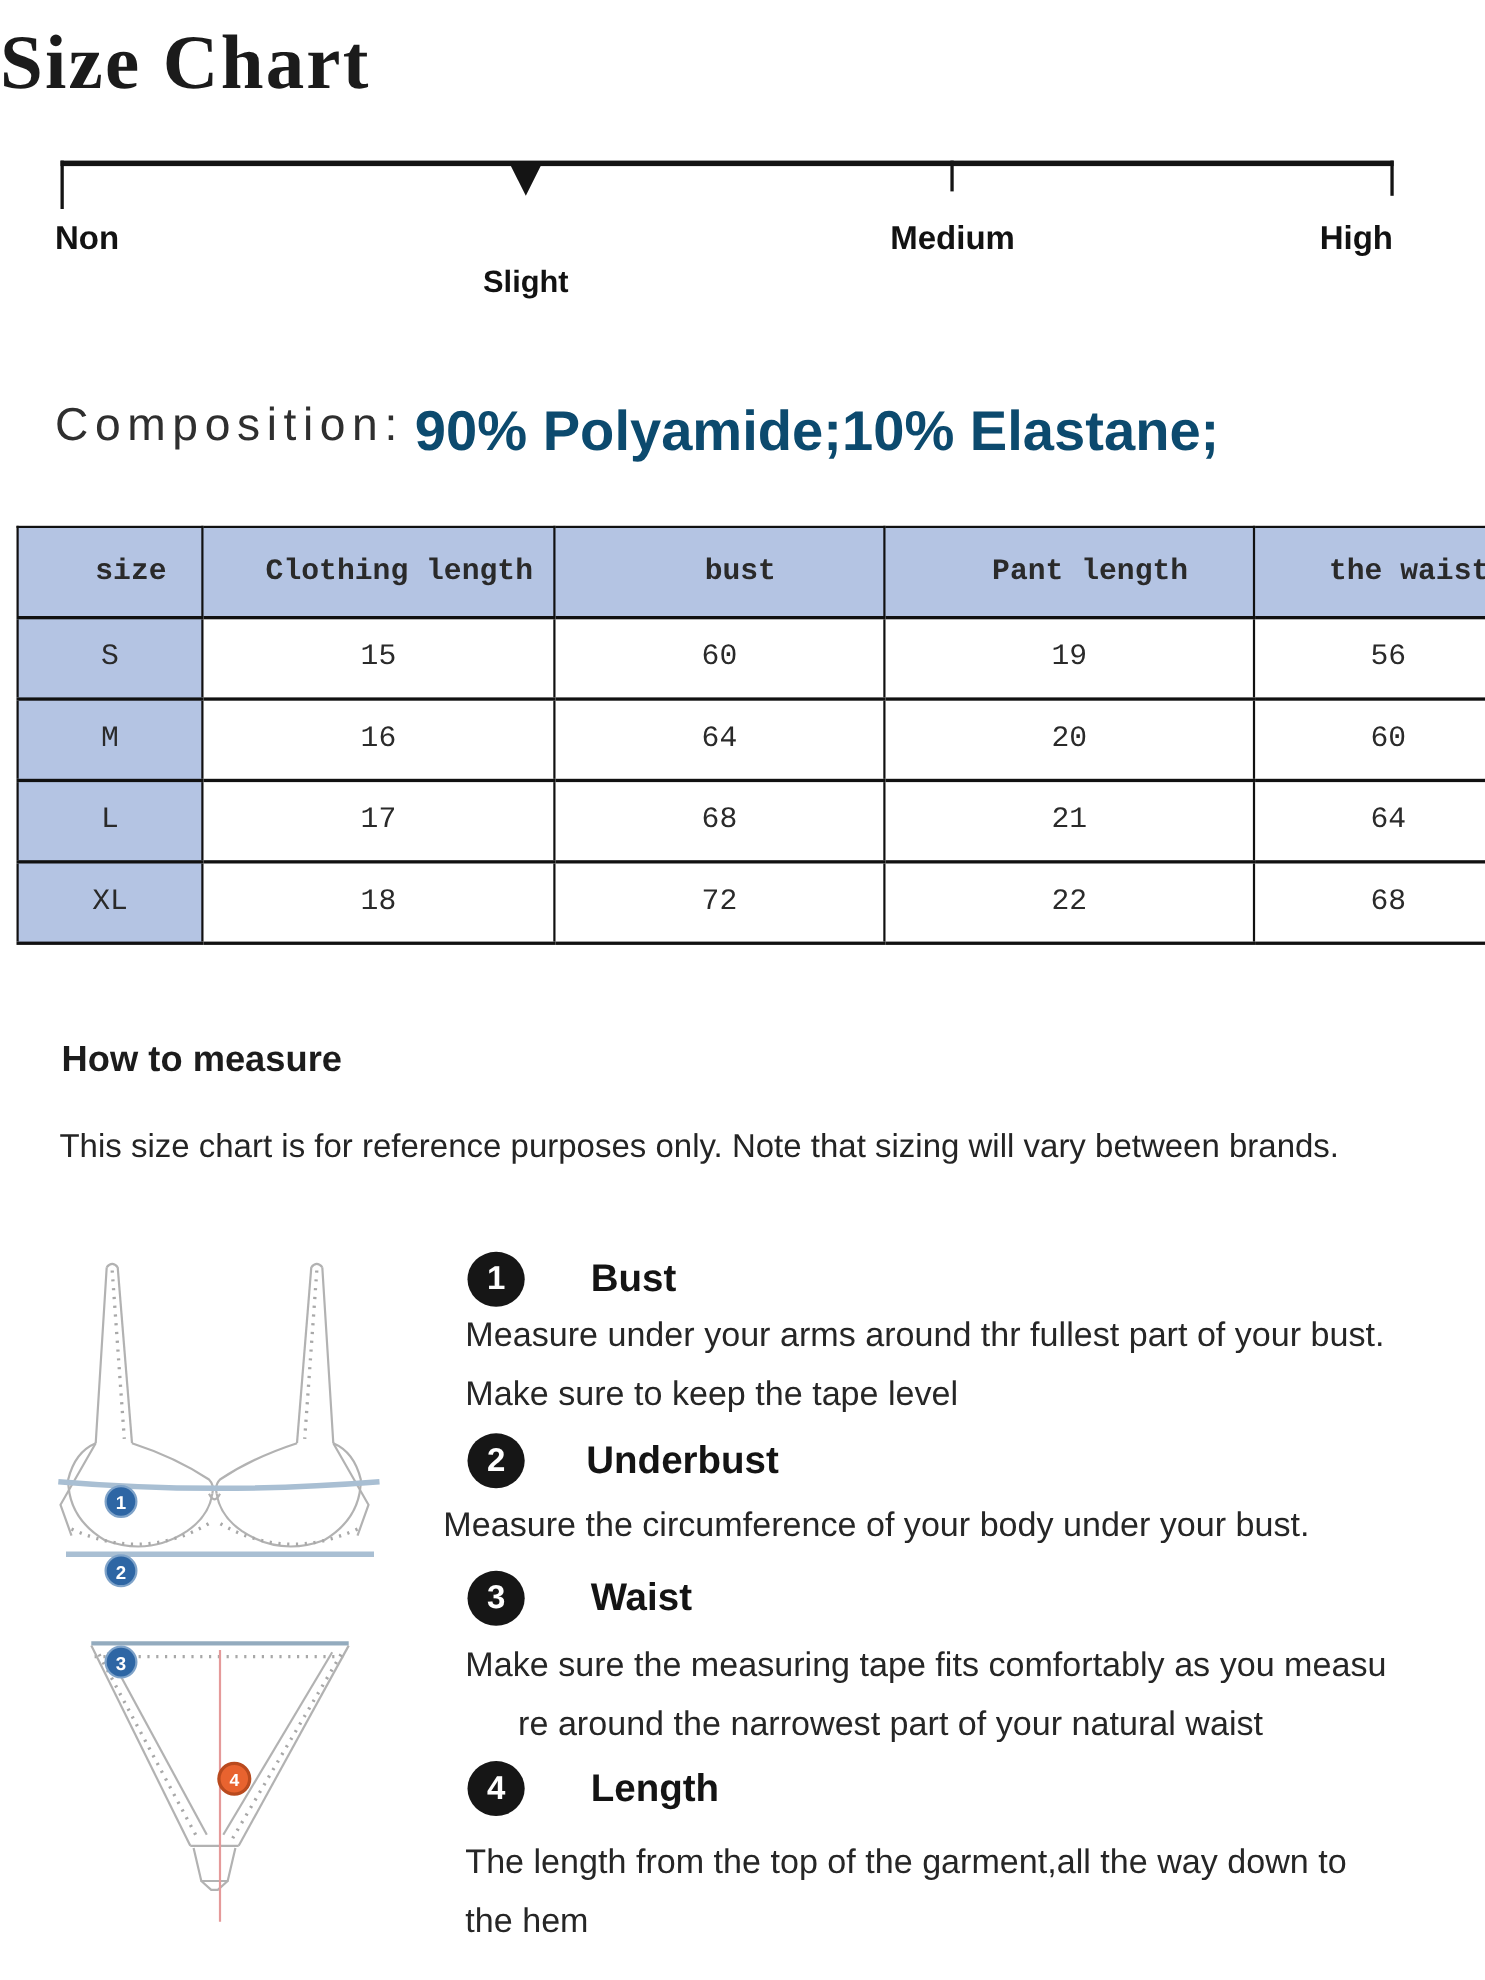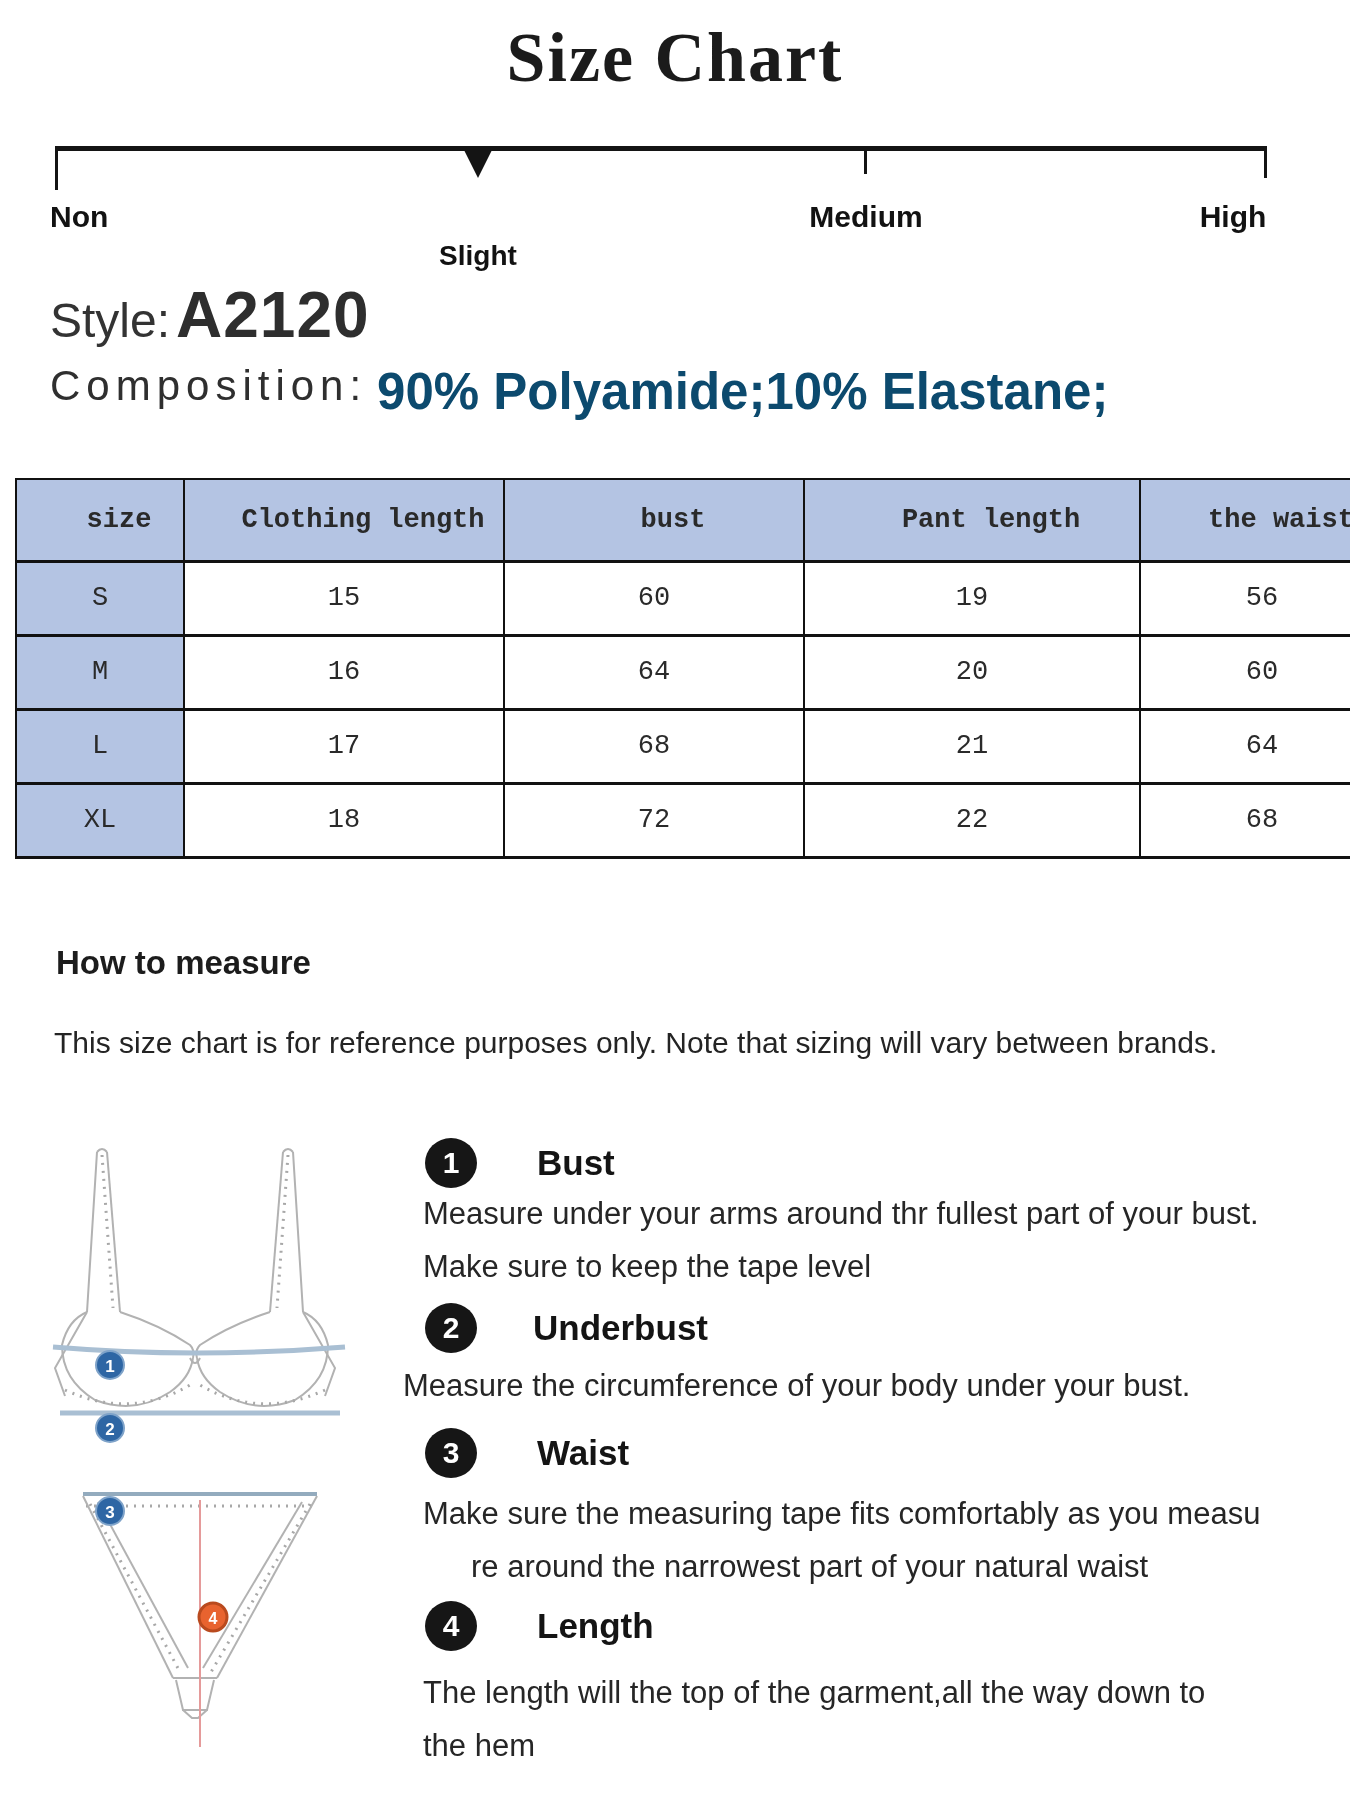--- a/index.html
+++ b/index.html
@@ -1,20 +1,20 @@
 <!DOCTYPE html>
 <html><head>
 <meta charset="utf-8">
 <style>
   html,body{margin:0;padding:0;background:#ffffff;}
   .canvas{position:relative;width:1350px;height:1800px;background:#ffffff;overflow:hidden;
           font-family:"Liberation Sans",sans-serif;color:#222;}
 
   
-  .page-title{position:absolute;top:18px;left:0;width:100%;text-align:center;
+  .page-title{position:absolute;top:18px;left:0;width:100%;
               font-family:"Liberation Serif",serif;font-weight:bold;font-size:70px;color:#1b1b1b;letter-spacing:2px;}
 
   
   .scale-line{position:absolute;left:55px;top:146px;width:1212px;height:5px;background:#141414;}
   .tick{position:absolute;width:3px;background:#141414;}
   .tick-left{left:55px;top:146px;height:44px;}
   .tick-mid{left:864px;top:146px;height:28px;}
   .tick-right{left:1264px;top:146px;height:32px;}
   .marker-tri{position:absolute;left:464px;top:150px;width:0;height:0;
               border-left:14px solid transparent;border-right:14px solid transparent;border-top:28px solid #141414;}
@@ -72,24 +72,20 @@
     <div class="tick tick-left"></div>
     <div class="marker-tri"></div>
     <div class="tick tick-mid"></div>
     <div class="tick tick-right"></div>
     <div class="scale-label lbl-non">Non</div>
     <div class="scale-label lbl-slight">Slight</div>
     <div class="scale-label lbl-medium">Medium</div>
     <div class="scale-label lbl-high">High</div>
   </div>
 
-  <div class="style-line">
-    <span class="style-label">Style:</span>
-    <span class="style-value">A2120</span>
-  </div>
   <div class="comp-line">
     <span class="comp-label">Composition:</span>
     <span class="comp-value">90% Polyamide;10% Elastane;</span>
   </div>
 
   <table class="size-table">
     <tbody>
         <tr class="hdr">
       <th class="blue c0">size</th>
       <th class="blue c1">Clothing length</th>
@@ -206,16 +202,16 @@
   <div class="mi-title" style="left:533px;top:1308px;">Underbust</div>
   <div class="mi-line" style="left:403px;top:1368px;">Measure the circumference of your body under your bust.</div>
 
   <div class="num-circle" style="left:425px;top:1428px;">3</div>
   <div class="mi-title" style="left:537px;top:1433px;">Waist</div>
   <div class="mi-line" style="left:423px;top:1496px;">Make sure the measuring tape fits comfortably as you measu</div>
   <div class="mi-line" style="left:423px;top:1549px;margin-left:48px;">re around the narrowest part of your natural waist</div>
 
   <div class="num-circle" style="left:425px;top:1601px;">4</div>
   <div class="mi-title" style="left:537px;top:1606px;">Length</div>
-  <div class="mi-line" style="left:423px;top:1675px;">The length will the top of the garment,all the way down to</div>
+  <div class="mi-line" style="left:423px;top:1675px;">The length from the top of the garment,all the way down to</div>
   <div class="mi-line" style="left:423px;top:1728px;">the hem</div>
 
 </div>
 
 </body></html>

